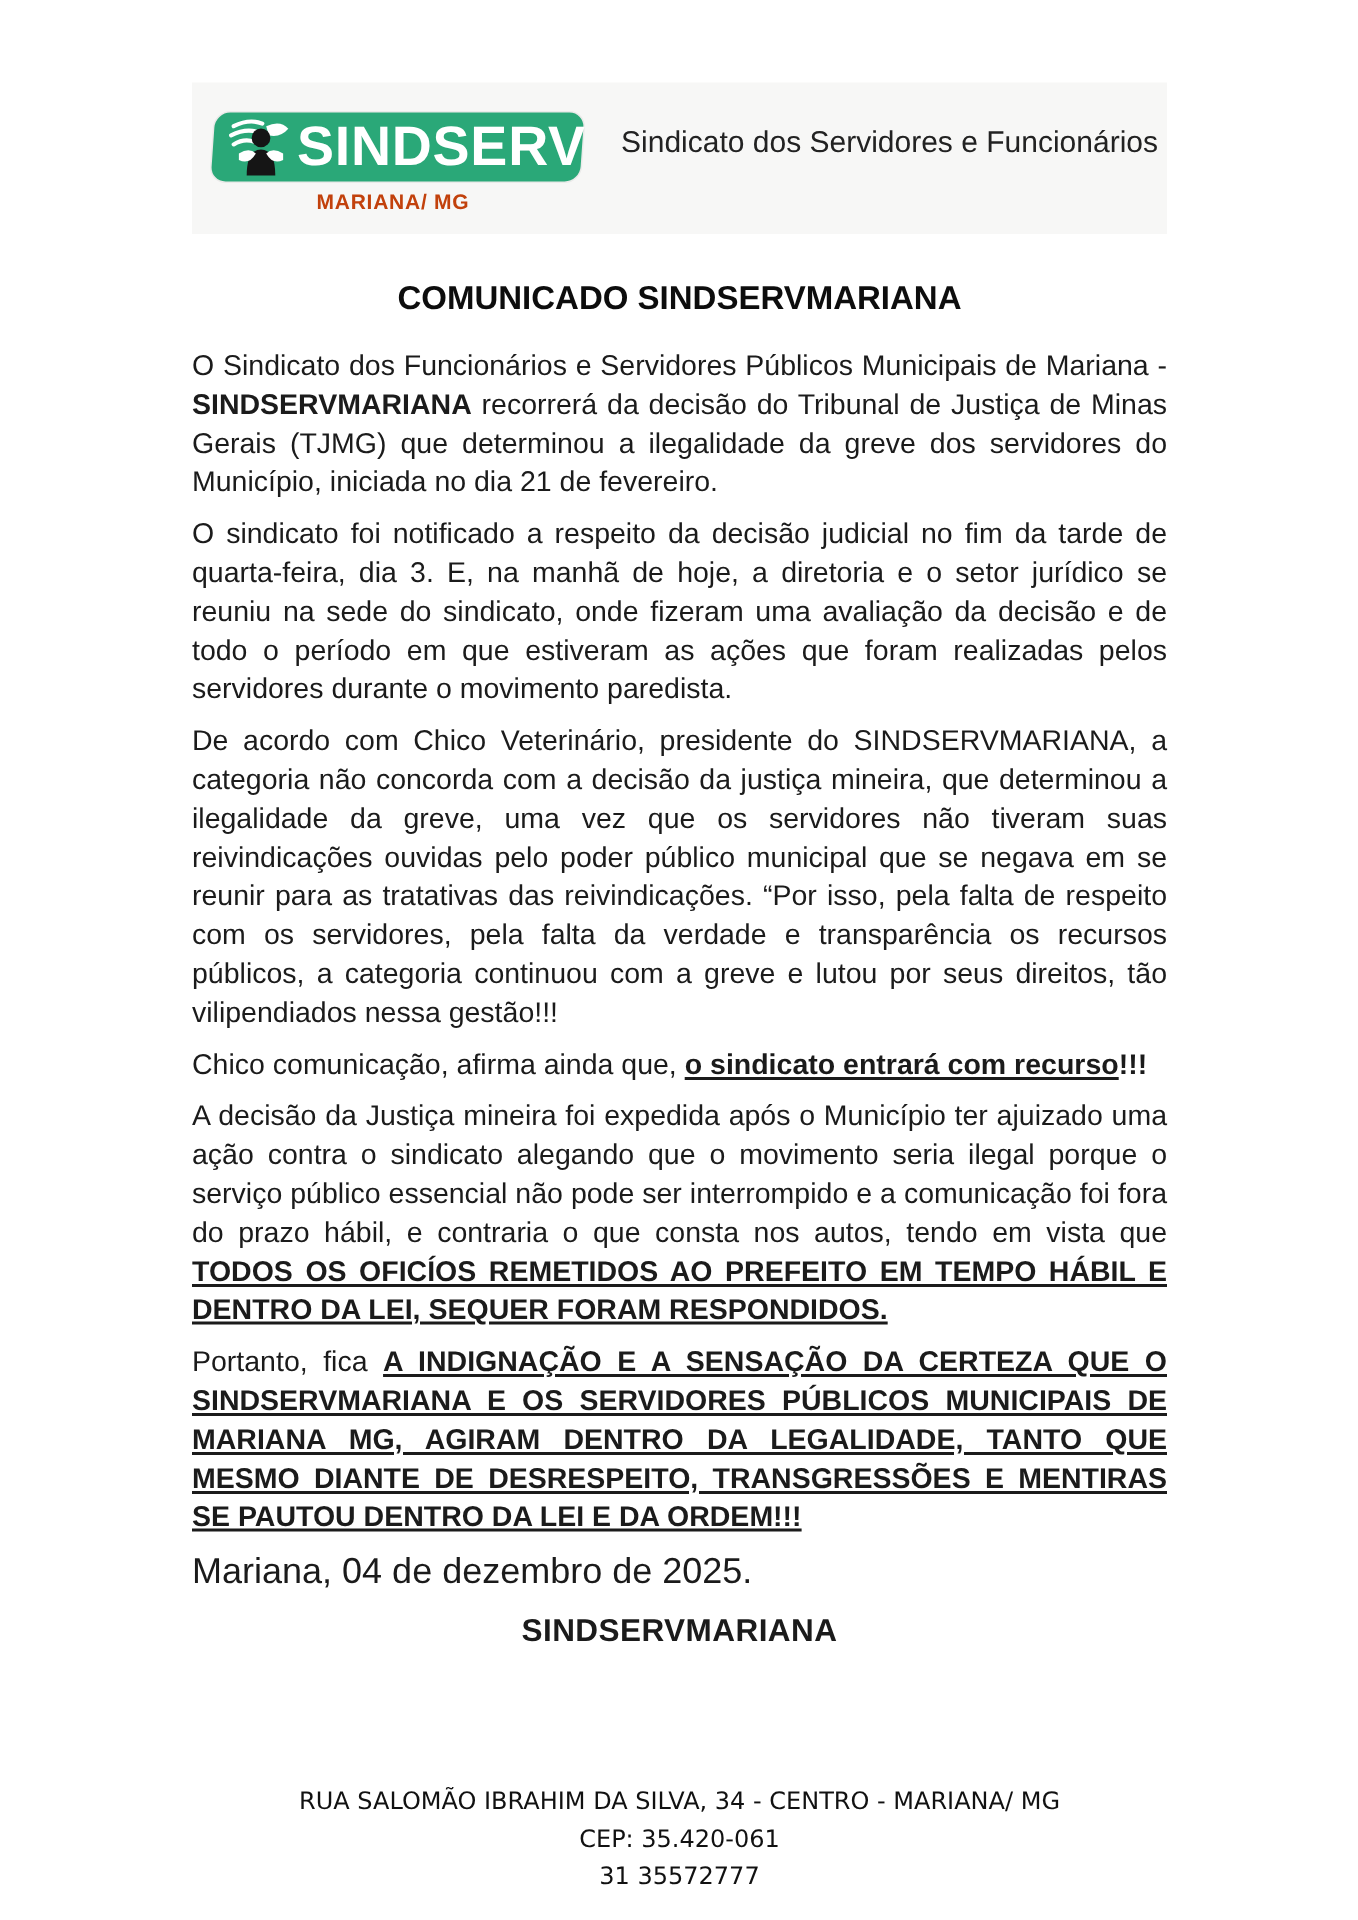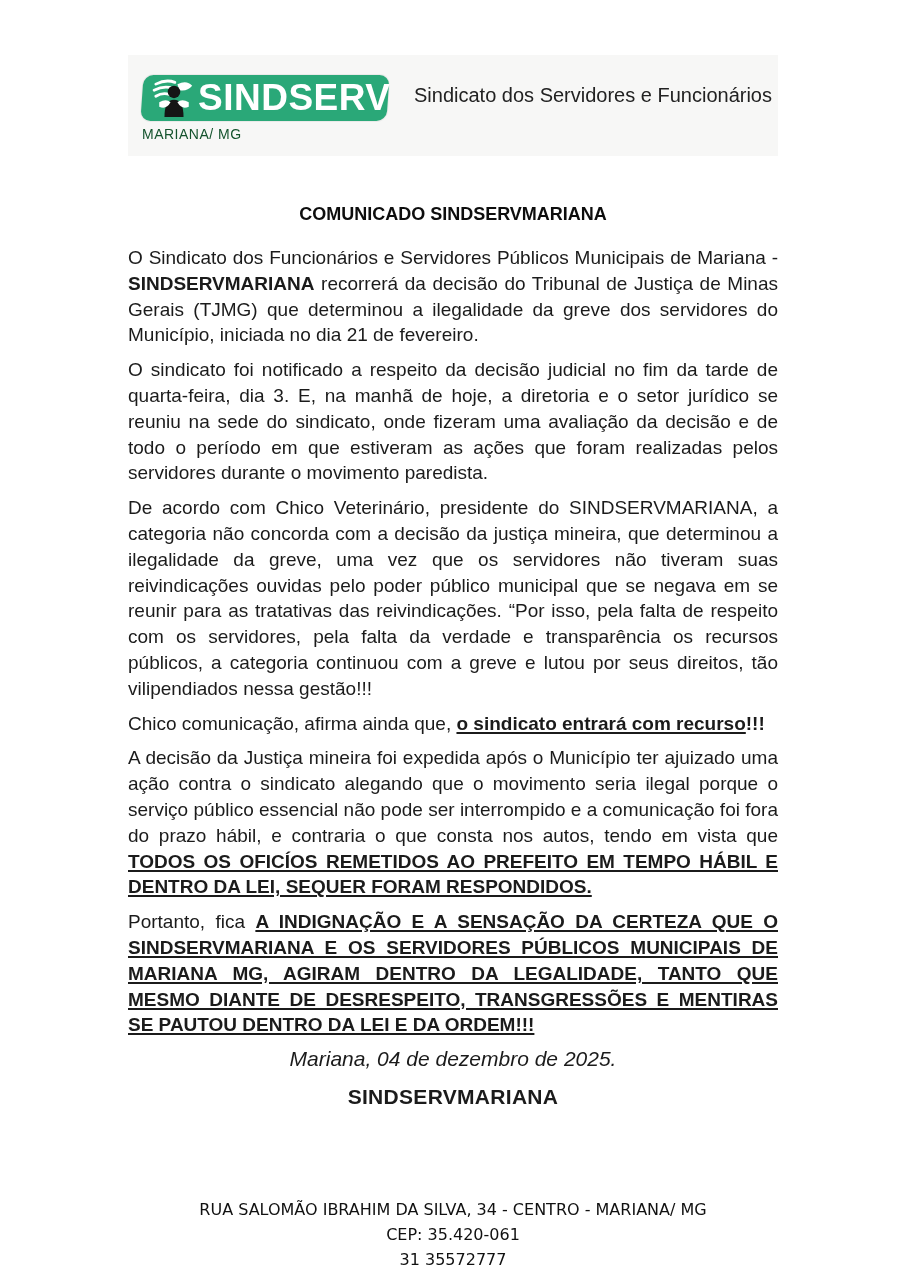--- a/index.html
+++ b/index.html
@@ -38,63 +38,62 @@
   .logo-word{
     color:#ffffff;
     font-weight:bold;
     font-size:37px;
     letter-spacing:0.5px;
     line-height:44px;
   }
   .logo-sub{
     margin-top:5px;
     padding-right:16px;
-    text-align:left;
+    text-align:center;
     font-size:14px;
-    font-weight:normal;
-    color:#14532d;
+    font-weight:bold;
+    color:#c2410c;
     letter-spacing:0.5px;
   }
   .org-name{
     flex:1;
     text-align:center;
     font-weight:normal;
     font-size:20px;
     line-height:33px;
     color:#222222;
     padding-top:4px;
   }
   
   .doc-title{
     text-align:center;
     font-weight:bold;
-    font-size:18px;
+    font-size:22px;
     color:#0d0d0d;
-    margin:48px 0 20px 0;
+    margin:30px 0 20px 0;
   }
   .para{
     font-size:19px;
     line-height:25.8px;
     text-align:justify;
     margin:0 0 9px 0;
   }
   .seg-normal{font-weight:normal;}
   .seg-bold{font-weight:bold;}
   .seg-bold-underline{
     font-weight:bold;
     text-decoration:underline;
     text-decoration-thickness:2px;
     text-underline-offset:2px;
     margin-top:37px;
   }
   .date-line{
-    text-align:center;
-    font-size:21px;
+    text-align:left;
+    font-size:24px;
     margin:4px 0 14px 0;
-    font-style:italic;
   }
   .signature{
     text-align:center;
     font-weight:bold;
     font-size:21px;
     letter-spacing:0.3px;
     margin:0;
   }
   
   .footer{

